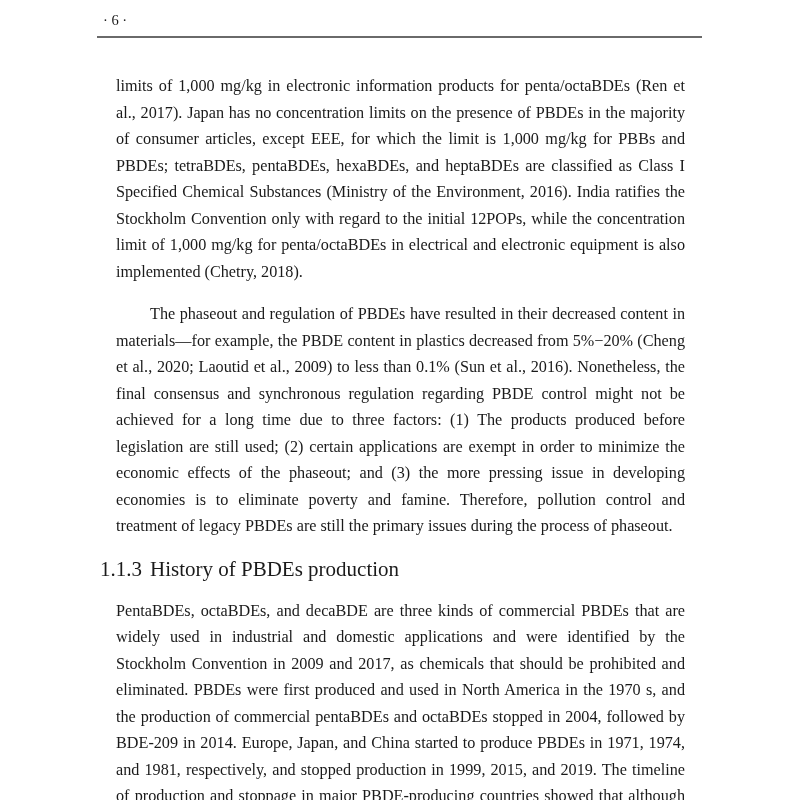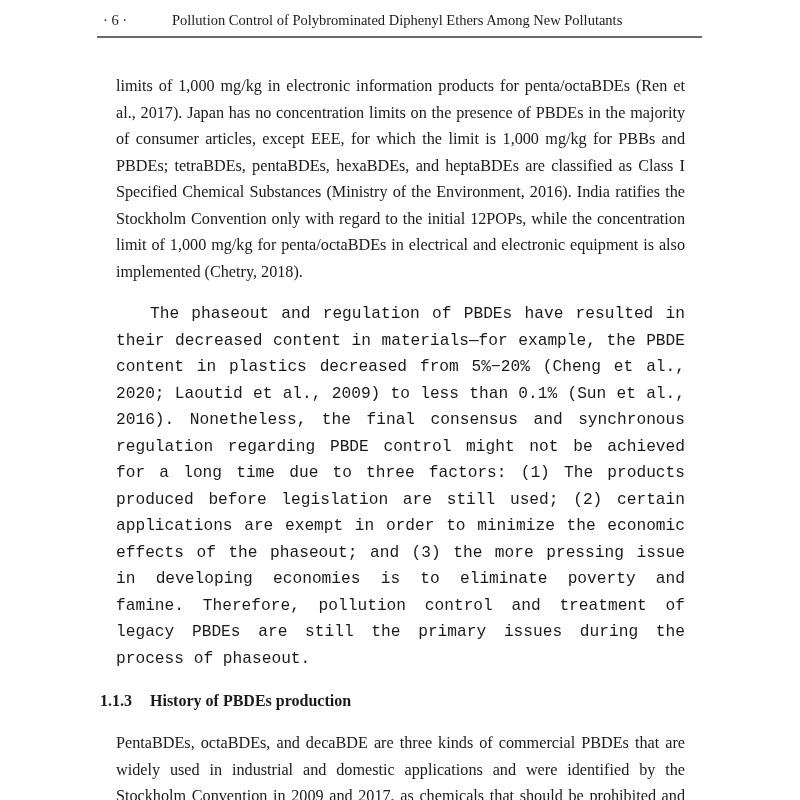--- a/index.html
+++ b/index.html
@@ -7,30 +7,29 @@
          font-family: "Liberation Serif", "DejaVu Serif", serif; color: #1a1a1a; }
   .header { position: absolute; left: 100px; top: 12px; width: 602px; height: 24px;
             font-size: 14.5px; }
   .page-num { position: absolute; left: 3px; top: 0; }
   .running-title { position: absolute; left: 72px; top: 0; white-space: nowrap; }
   .rule { position: absolute; left: 97px; top: 36px; width: 605px; height: 0;
           border-top: 2px solid #6a6a6a; }
   .body { position: absolute; left: 100px; top: 57px; width: 601px; font-size: 16.2px;
           line-height: 26.5px; }
   .para { margin: 16px; text-align: justify; text-align-last: left; }
-  .para.indent { text-indent: 34px; font-family: Liberation Mono, monospace; }
-  .heading { margin: 15px 0 14px 0; font-weight: bold; font-size: 16px; line-height: 26px; }
+  .para.indent { text-indent: 34px; }
+  .heading { margin: 15px 0 14px 0; font-weight: normal; font-size: 21px; line-height: 26px; }
   .heading .num { display: inline-block; width: 50px; }
 </style>
 </head>
 <body>
 
 <div class="header">
   <span class="page-num">· 6 ·</span>
-  <span class="running-title">Pollution Control of Polybrominated Diphenyl Ethers Among New Pollutants</span>
 </div>
 <div class="rule"></div>
 
 <div class="body">
   <p class="para">limits of 1,000 mg/kg in electronic information products for penta/octaBDEs (Ren et al., 2017). Japan has no concentration limits on the presence of PBDEs in the majority of consumer articles, except EEE, for which the limit is 1,000 mg/kg for PBBs and PBDEs; tetraBDEs, pentaBDEs, hexaBDEs, and heptaBDEs are classified as Class I Specified Chemical Substances (Ministry of the Environment, 2016). India ratifies the Stockholm Convention only with regard to the initial 12POPs, while the concentration limit of 1,000 mg/kg for penta/octaBDEs in electrical and electronic equipment is also implemented (Chetry, 2018).</p>
   <p class="para indent">The phaseout and regulation of PBDEs have resulted in their decreased content in materials—for example, the PBDE content in plastics decreased from 5%−20% (Cheng et al., 2020; Laoutid et al., 2009) to less than 0.1% (Sun et al., 2016). Nonetheless, the final consensus and synchronous regulation regarding PBDE control might not be achieved for a long time due to three factors: (1) The products produced before legislation are still used; (2) certain applications are exempt in order to minimize the economic effects of the phaseout; and (3) the more pressing issue in developing economies is to eliminate poverty and famine. Therefore, pollution control and treatment of legacy PBDEs are still the primary issues during the process of phaseout.</p>
   <div class="heading">
     <span class="num">1.1.3</span><span>History of PBDEs production</span>
   </div>
   <p class="para">PentaBDEs, octaBDEs, and decaBDE are three kinds of commercial PBDEs that are widely used in industrial and domestic applications and were identified by the Stockholm Convention in 2009 and 2017, as chemicals that should be prohibited and eliminated. PBDEs were first produced and used in North America in the 1970 s, and the production of commercial pentaBDEs and octaBDEs stopped in 2004, followed by BDE-209 in 2014. Europe, Japan, and China started to produce PBDEs in 1971, 1974, and 1981, respectively, and stopped production in 1999, 2015, and 2019. The timeline of production and stoppage in major PBDE-producing countries showed that although some regions such as North America and Europe started to stop production of PBDEs very early, the fact that Japan and China continued production for so long indicated that</p>

